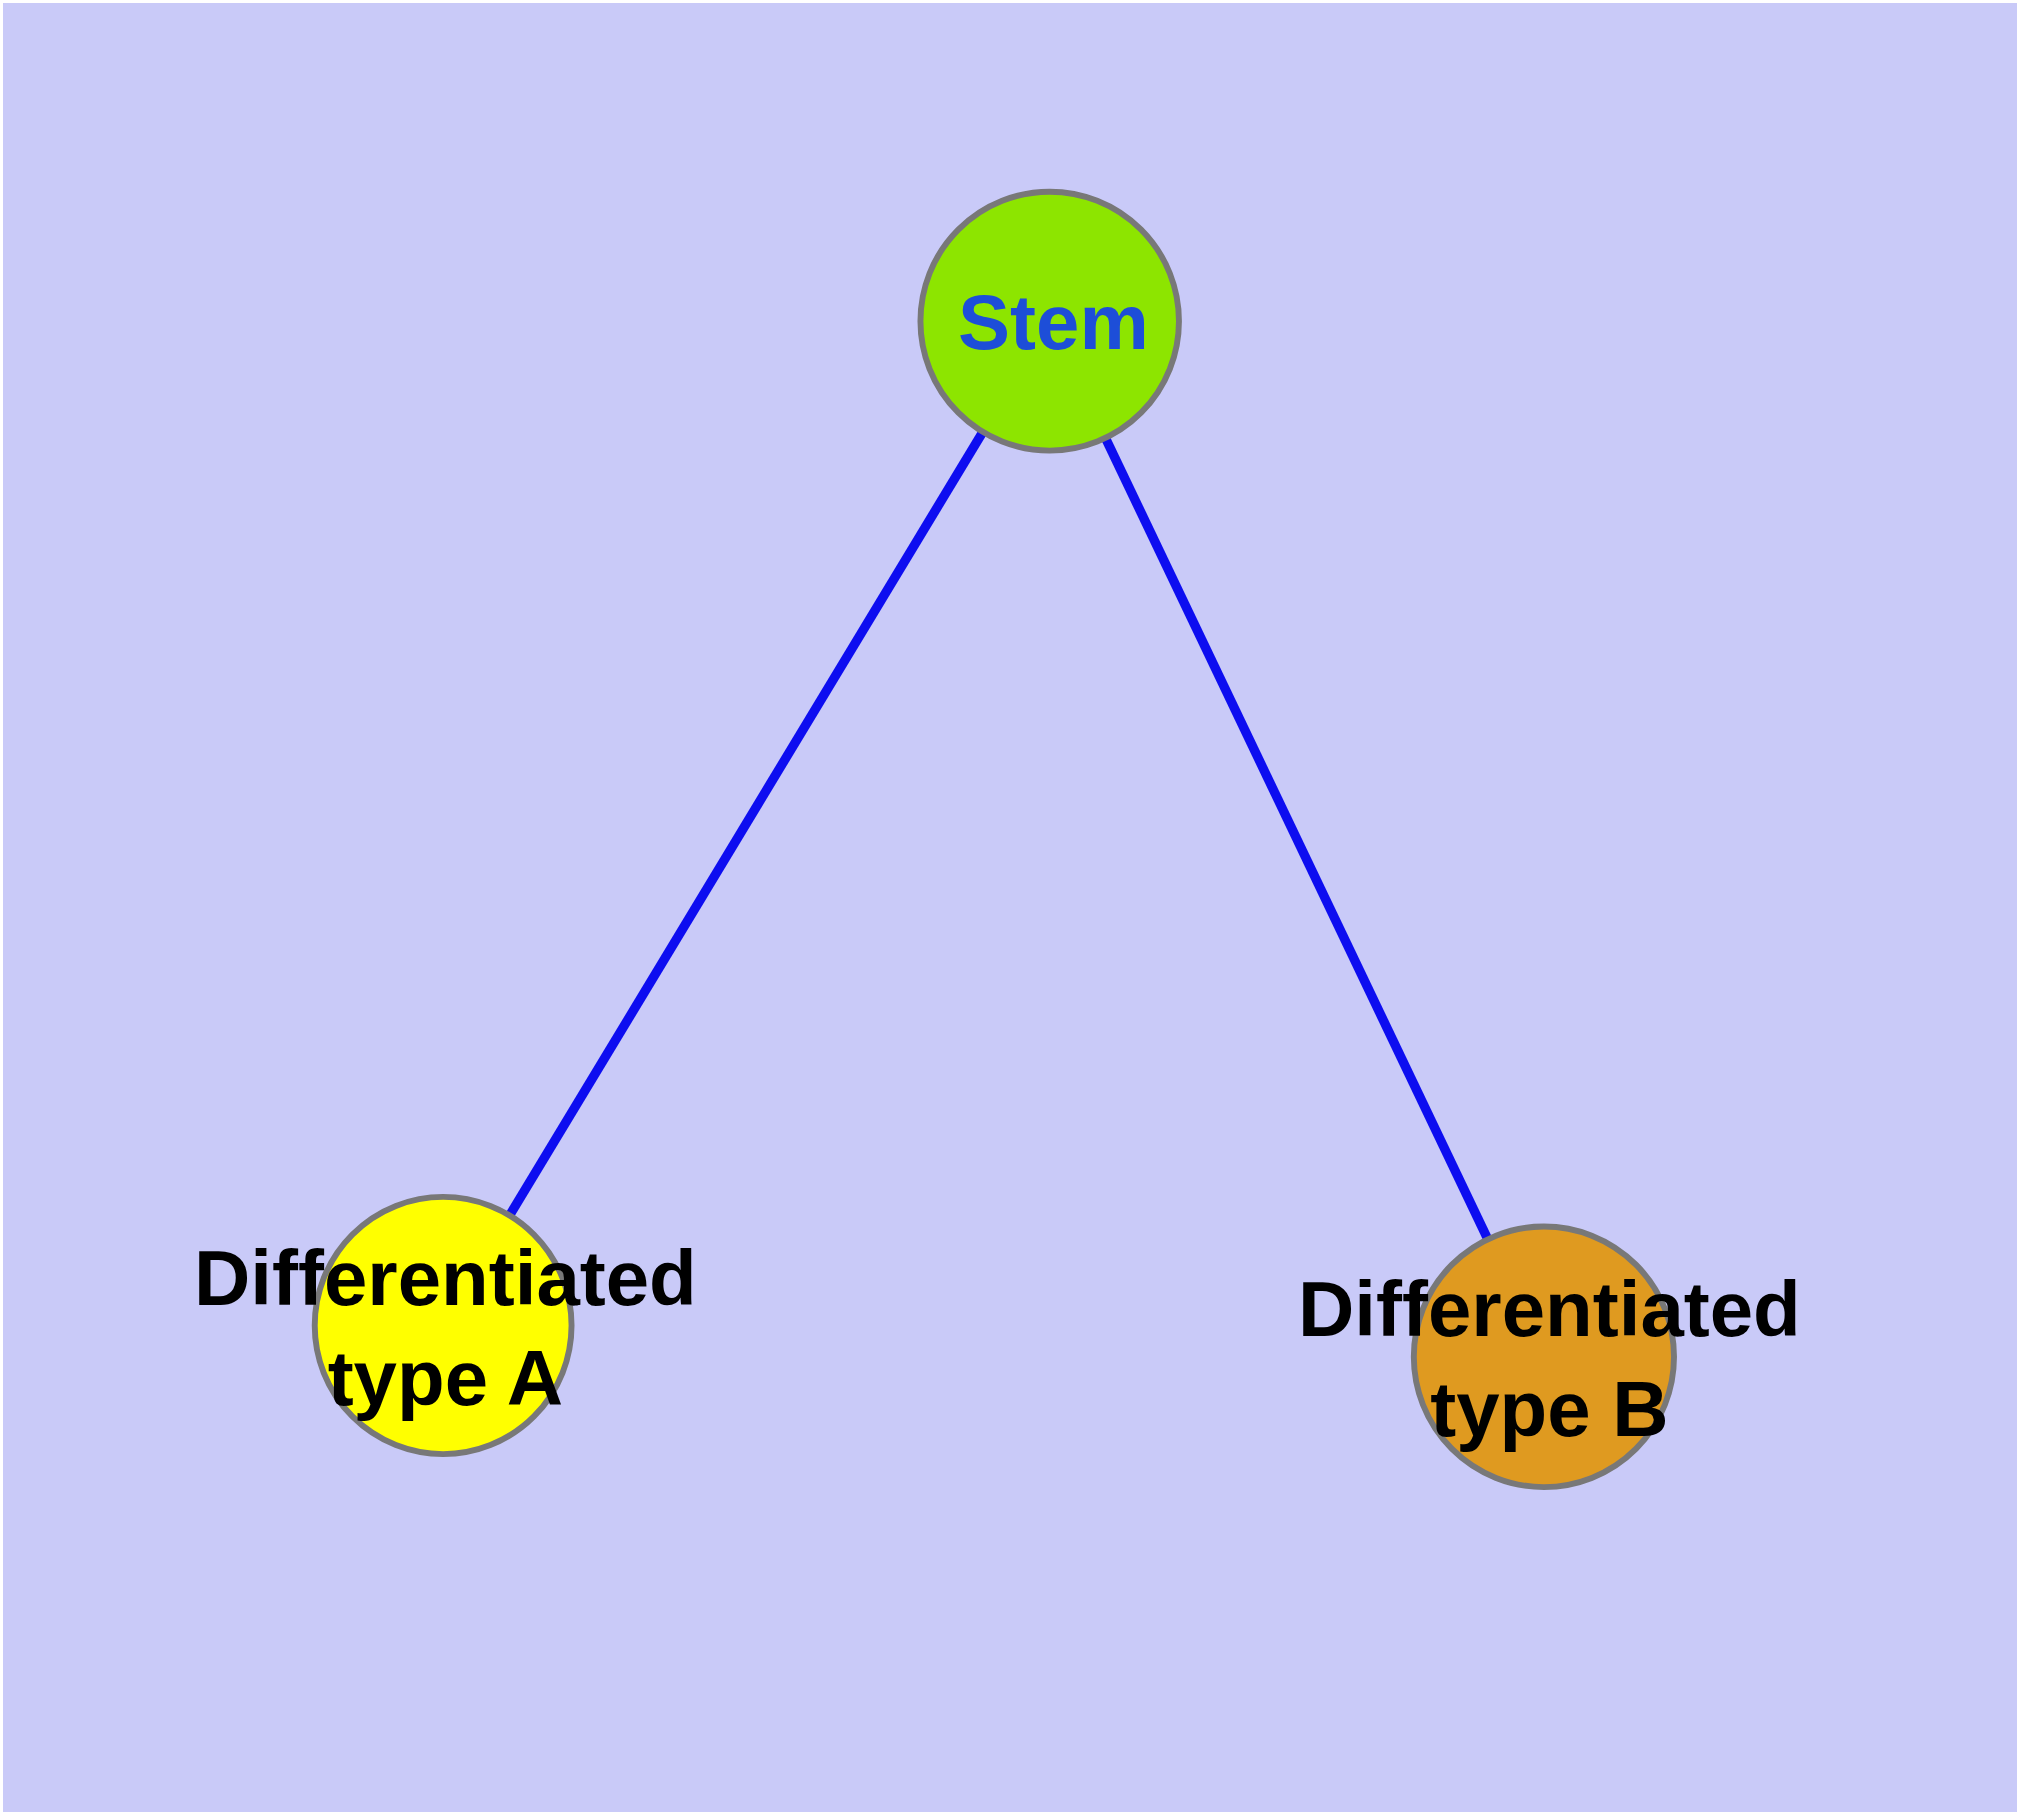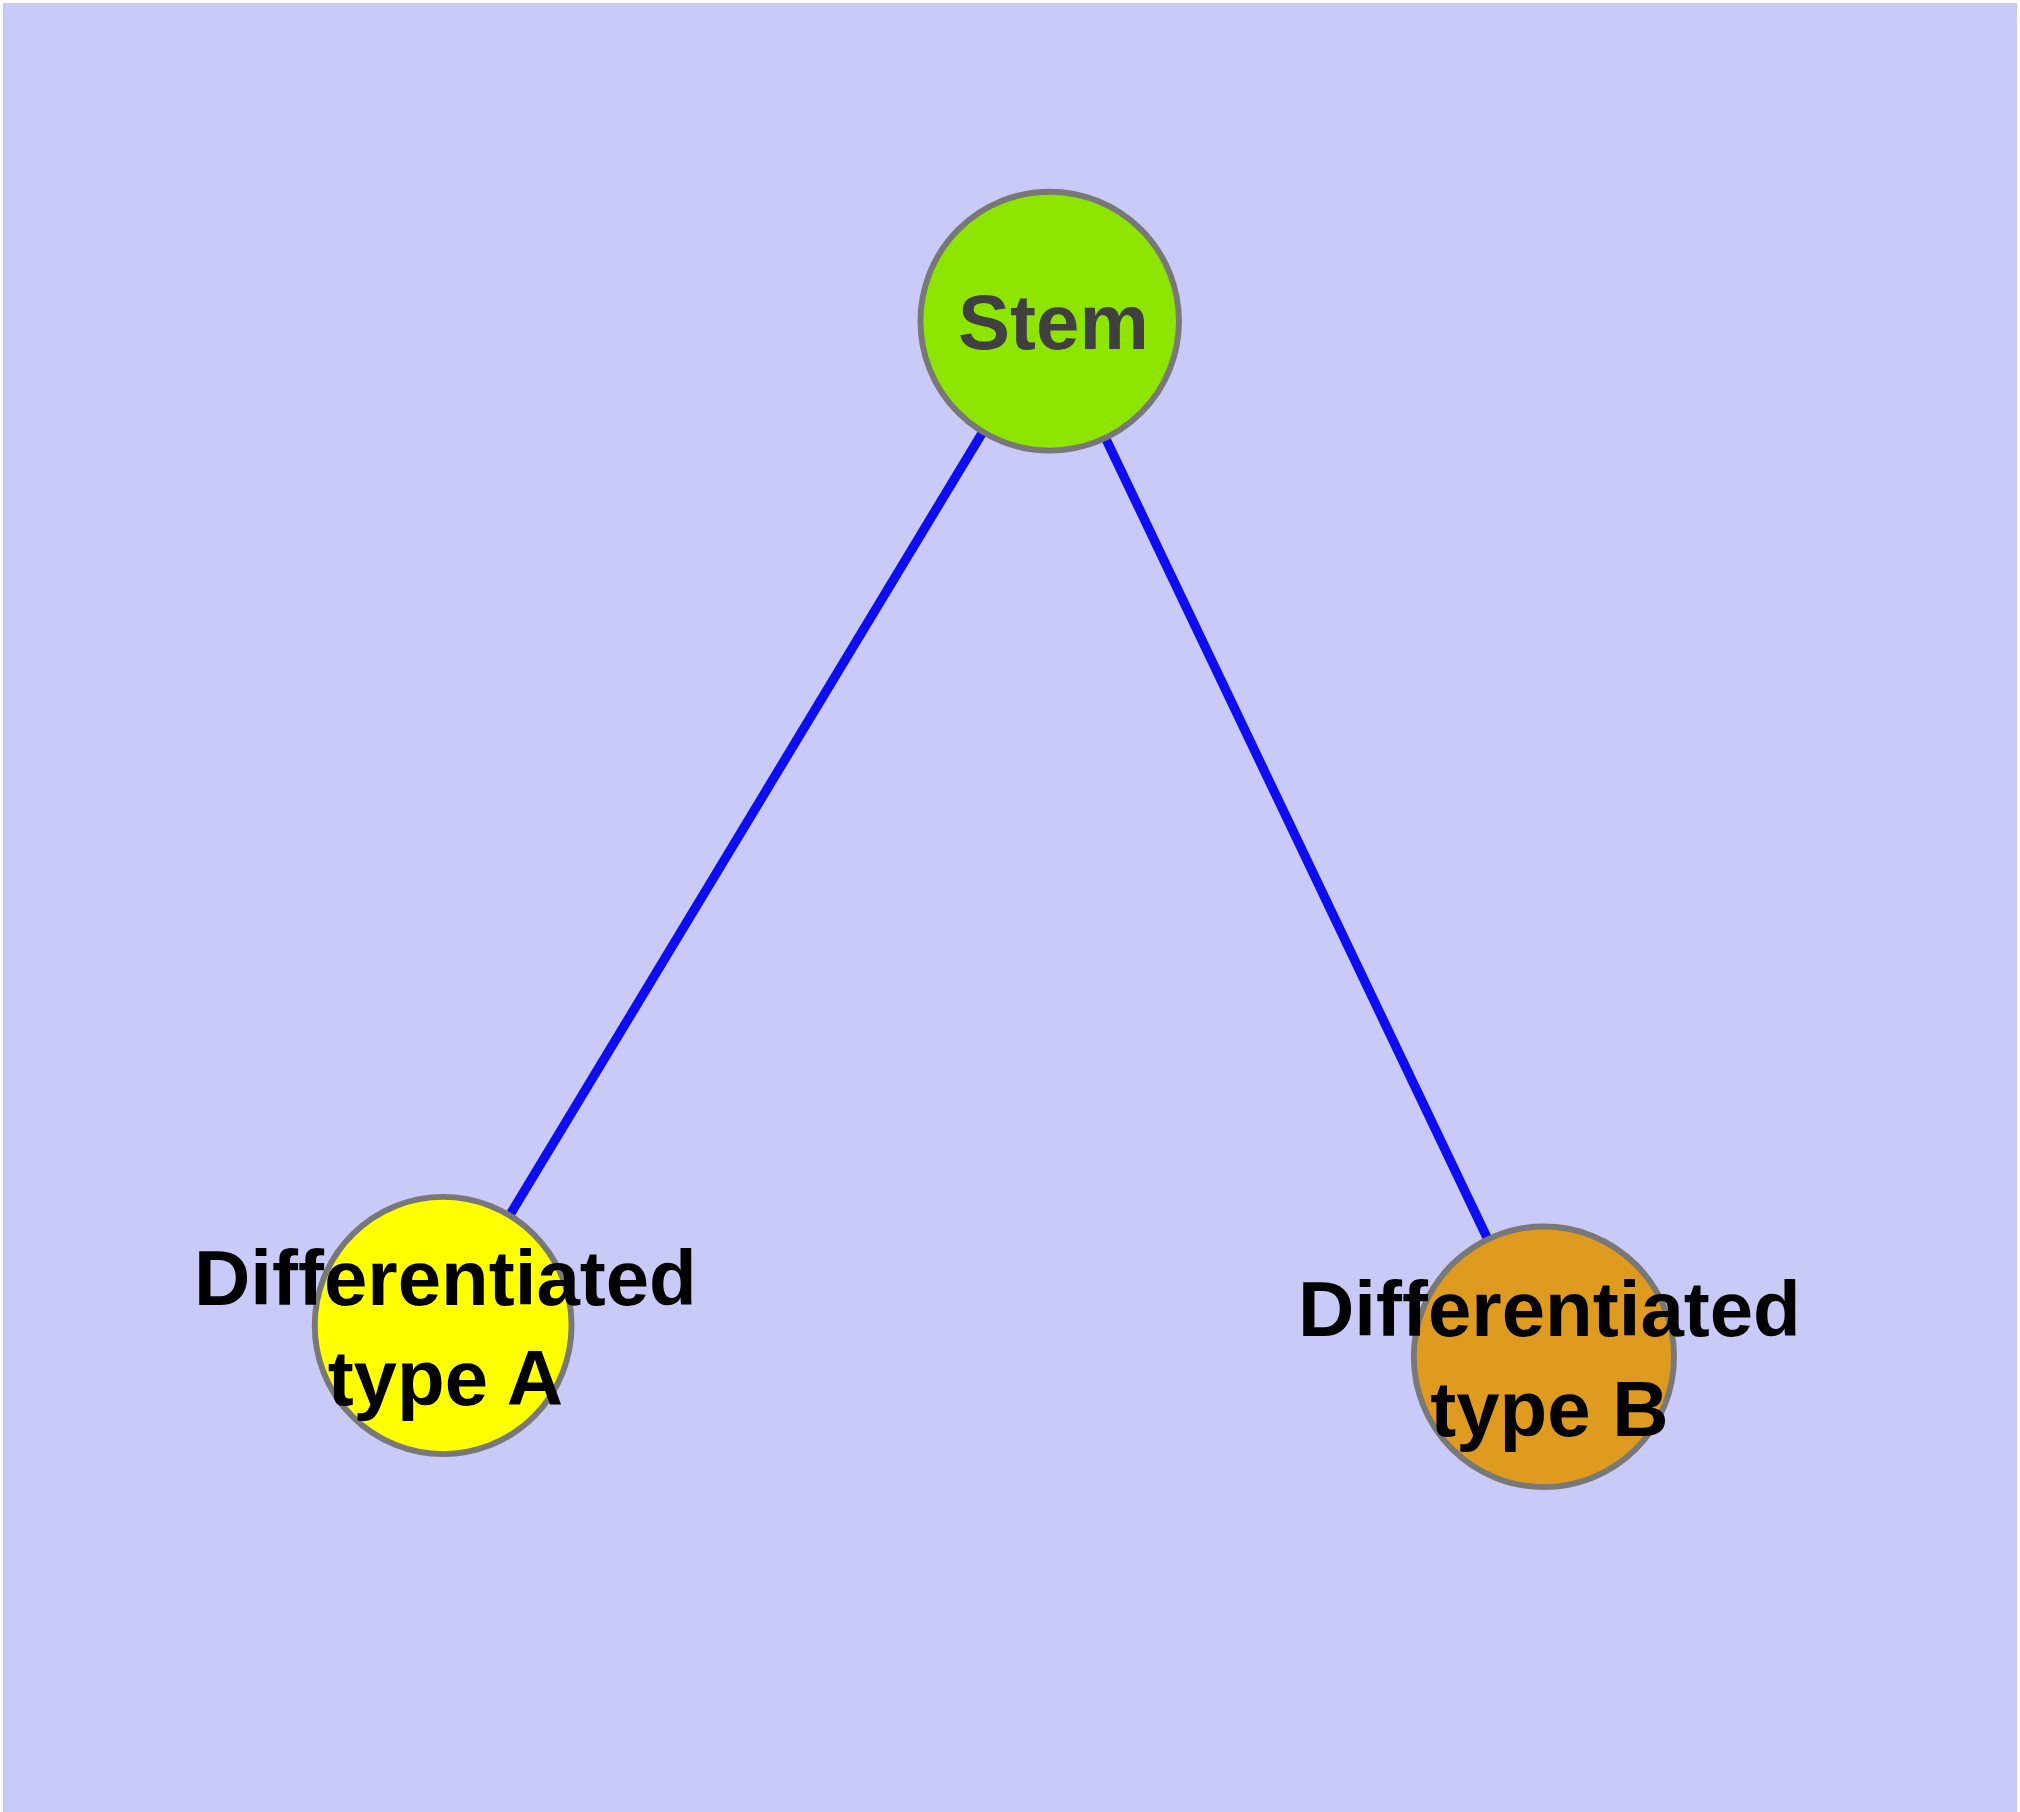--- a/index.html
+++ b/index.html
@@ -54,20 +54,20 @@
 
 <div class="canvas" style="background: rgb(201, 202, 248);">
   <svg id="graph-svg" viewBox="0 0 2384 2138" preserveAspectRatio="none">
       <line x1="1239" y1="376" x2="521" y2="1563" stroke="#0d0df0" stroke-width="11"></line>
       <line x1="1239" y1="376" x2="1824" y2="1600" stroke="#0d0df0" stroke-width="11"></line>
       <circle cx="1239" cy="376" r="153" fill="#8de500" stroke="#787878" stroke-width="7"></circle>
       <circle cx="521" cy="1563" r="152" fill="#ffff00" stroke="#787878" stroke-width="7"></circle>
       <circle cx="1824" cy="1600" r="154" fill="#df9a20" stroke="#787878" stroke-width="7"></circle>
     </svg>
   <div class="labels" id="labels">
-      <div class="node-label" style="left: 1050px; top: 319px; color: #404040;">Stem</div>
+      <div class="node-label" style="left: 1050px; top: 319px; color: #1d4ed8;">Stem</div>
       <div class="node-label" style="left: 442px; top: 1325px; color: rgb(0, 0, 0);">Differentiated
 type A</div>
       <div class="node-label" style="left: 1546px; top: 1356px; color: rgb(0, 0, 0);">Differentiated
 type B</div>
     </div>
 </div>
 
 
 </body></html>

